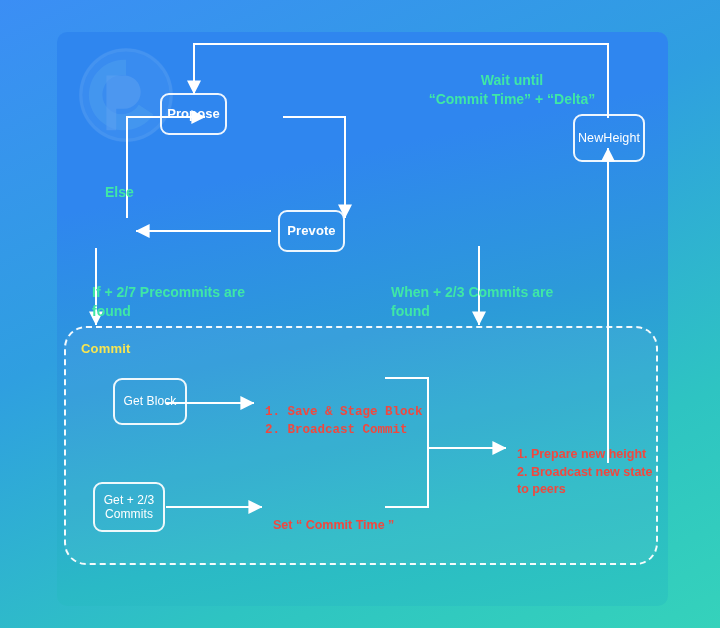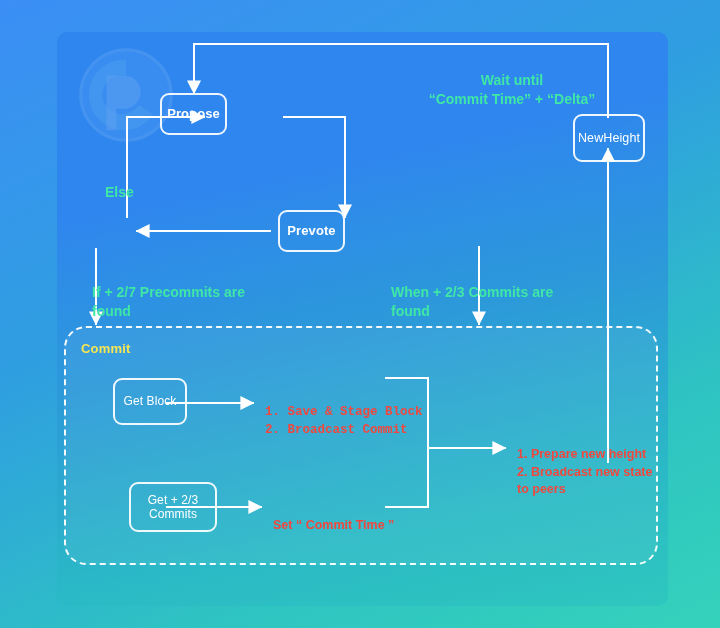--- a/index.html
+++ b/index.html
@@ -175,21 +175,21 @@
 
 
     <div class="node thin" style="left:516px; top:82px; width:72px; height:48px; font-size:12.5px;">
       <span>NewHeight</span>
     </div>
 
     <div class="node thin" style="left:36px; top:346px; width:74px; height:47px; font-size:12px;margin-left:20px;">
       <span>Get Block</span>
     </div>
 
-    <div class="node thin" style="left:36px; top:450px; width:88px; height:50px; font-size:12px;margin-left:36px;">
+    <div class="node thin" style="left:36px; top:450px; width:72px; height:50px; font-size:12px;">
       <span style="white-space:pre-line;">Get + 2/3
 Commits</span>
     </div>
 
     <div class="label" style="left:48px; top:132px;">
       <span>Else</span>
     </div>
 
     <div class="label center" style="left:360px; top:20px; width:190px;">
       <span>Wait until

